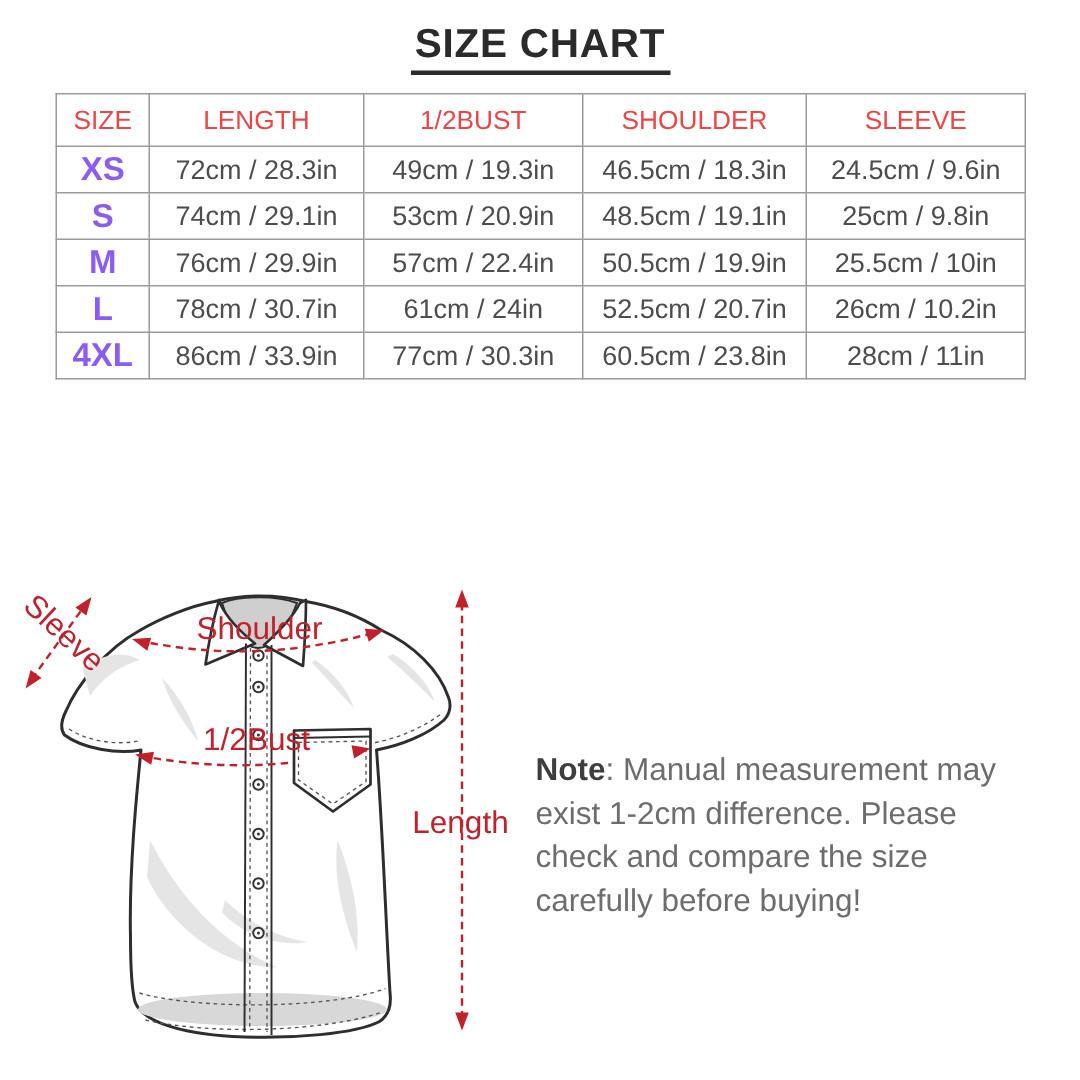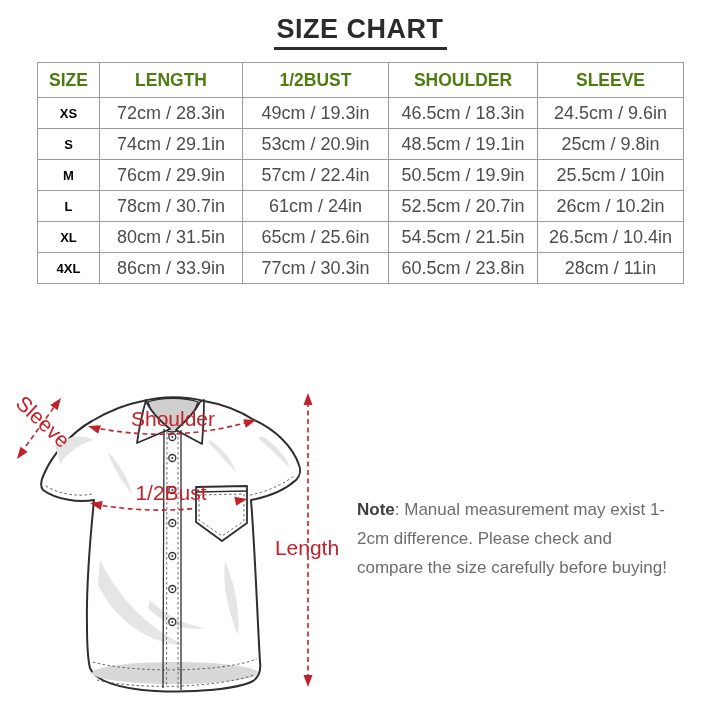--- a/index.html
+++ b/index.html
@@ -19,28 +19,28 @@
 
   
   table.size-table{
     position:absolute;left:37px;top:62px;width:646px;
     border-collapse:collapse;table-layout:fixed;background:#fff;
   }
   .size-table th,.size-table td{
     border:1px solid #9b9b9b;text-align:center;vertical-align:middle;padding:0;
     white-space:nowrap;overflow:hidden;
   }
-  .size-table th{height:34px;font-size:17.5px;font-weight:bold;color:#4d7c0f;}
+  .size-table th{height:34px;font-size:17.5px;font-weight:normal;color:#ef4444;}
   .size-table td{height:30px;font-size:18px;font-weight:normal;color:#4d4d4d;}
-  .size-table td.size{font-weight:bold;color:#000000;font-size:13px;}
+  .size-table td.size{font-weight:bold;color:#8b5cf6;font-size:22px;}
 
   
   .note{
     position:absolute;left:357px;top:478px;width:322px;
-    font-size:17px;line-height:29px;color:#6d6d6d;
+    font-size:21px;line-height:29px;color:#6d6d6d;
   }
   .note b{color:#3e3e3e;font-weight:bold;}
 
   
   .figure{position:absolute;left:0;top:360px;width:350px;height:360px;}
   .outline{fill:#ffffff;stroke:#2e2e2e;stroke-width:2;stroke-linejoin:round;}
   .shade{fill:#e5e5e5;stroke:none;}
   .stitch{fill:none;stroke:#555;stroke-width:0.9;stroke-dasharray:2.5,2.5;}
   .thinline{fill:none;stroke:#2e2e2e;stroke-width:1.3;}
   .red-line{fill:none;stroke:#c2212b;stroke-width:1.6;stroke-dasharray:5,3.5;}
@@ -94,27 +94,20 @@
         <td>57cm / 22.4in</td>
         <td>50.5cm / 19.9in</td>
         <td>25.5cm / 10in</td>
       </tr>
       <tr>
         <td class="size">L</td>
         <td>78cm / 30.7in</td>
         <td>61cm / 24in</td>
         <td>52.5cm / 20.7in</td>
         <td>26cm / 10.2in</td>
-      </tr>
-      <tr>
-        <td class="size">XL</td>
-        <td>80cm / 31.5in</td>
-        <td>65cm / 25.6in</td>
-        <td>54.5cm / 21.5in</td>
-        <td>26.5cm / 10.4in</td>
       </tr>
       <tr>
         <td class="size">4XL</td>
         <td>86cm / 33.9in</td>
         <td>77cm / 30.3in</td>
         <td>60.5cm / 23.8in</td>
         <td>28cm / 11in</td>
       </tr>
     </tbody>
   </table>

